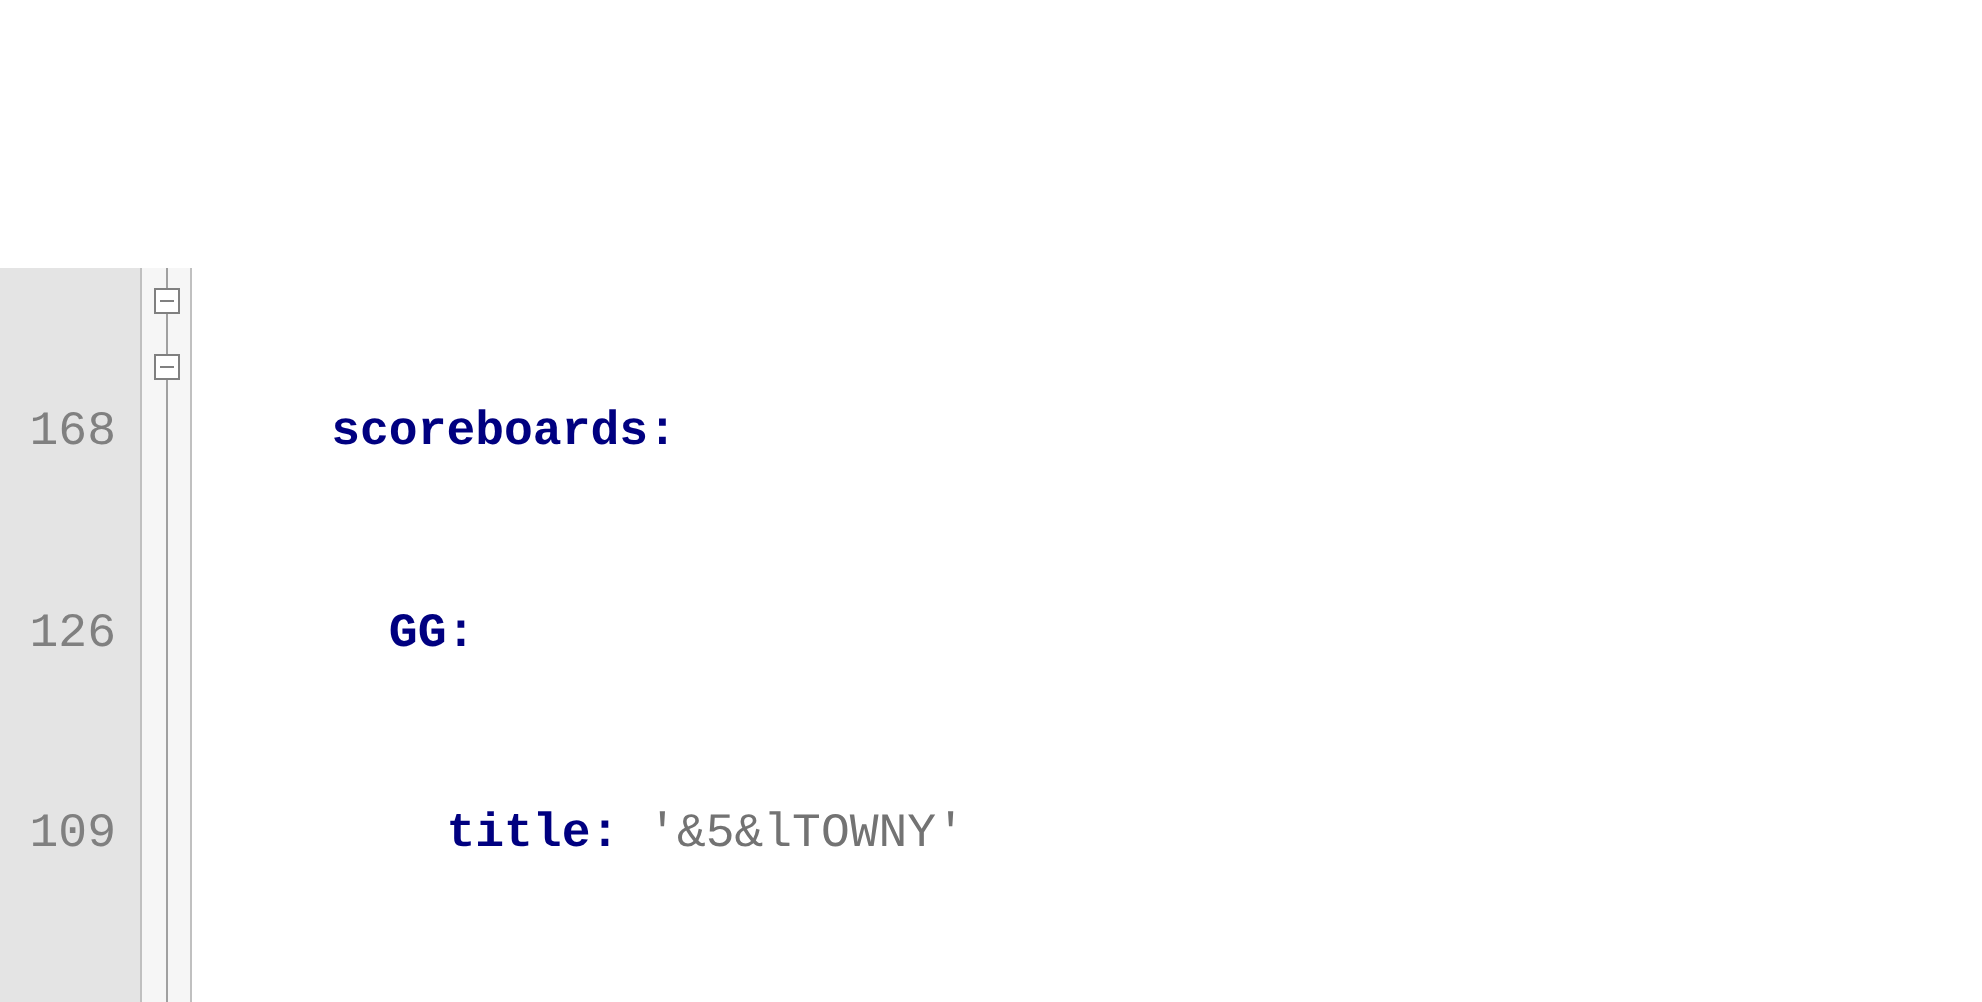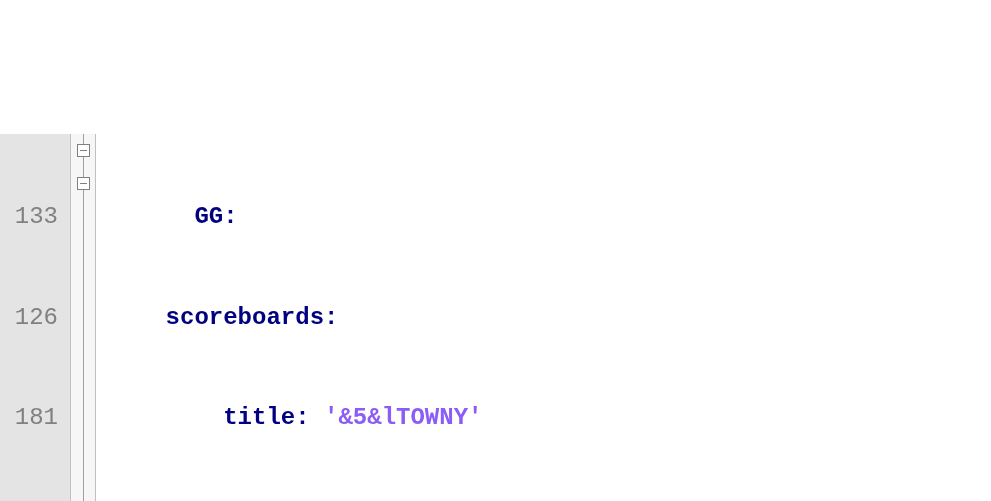--- a/index.html
+++ b/index.html
@@ -53,32 +53,32 @@
   }
   .fold-box::before {
     content: "";
     width: 7px; height: 1px; background: #808080;
     position: absolute;
   }
   .code { flex: 1; padding-left: 12px; }
   .line { height: 33.4px; }
   .key { color: #000080; font-weight: bold; }
   .colon { color: #000080; font-weight: bold; }
-  .str { color: #8b5cf6; font-weight: bold; }
+  .str { color: #737373; }
 </style>
 </head>
 <body>
 
 
 
 <div class="editor">
   <div class="gutter">
-    <div>133</div>
+    <div>168</div>
     <div>126</div>
-    <div>181</div>
+    <div>109</div>
     
     
     
     
     
     
     
     
     
     
@@ -98,22 +98,22 @@
     <div class="fold-cell"><div class="fold-line"></div></div>
     <div class="fold-cell"><div class="fold-line"></div></div>
     <div class="fold-cell"><div class="fold-line"></div></div>
     <div class="fold-cell"><div class="fold-line"></div></div>
     
     
     
   </div>
 
   <div class="code">
+    <div class="line"><span>    </span><span class="key">scoreboards</span><span class="colon">:</span></div>
     <div class="line"><span>      </span><span class="key">GG</span><span class="colon">:</span></div>
-    <div class="line"><span>    </span><span class="key">scoreboards</span><span class="colon">:</span></div>
     <div class="line"><span>        </span><span class="key">title</span><span class="colon">: </span><span class="str">'&amp;5&amp;lTOWNY'</span></div>
     
     
     
     
     
     
     
     
     

